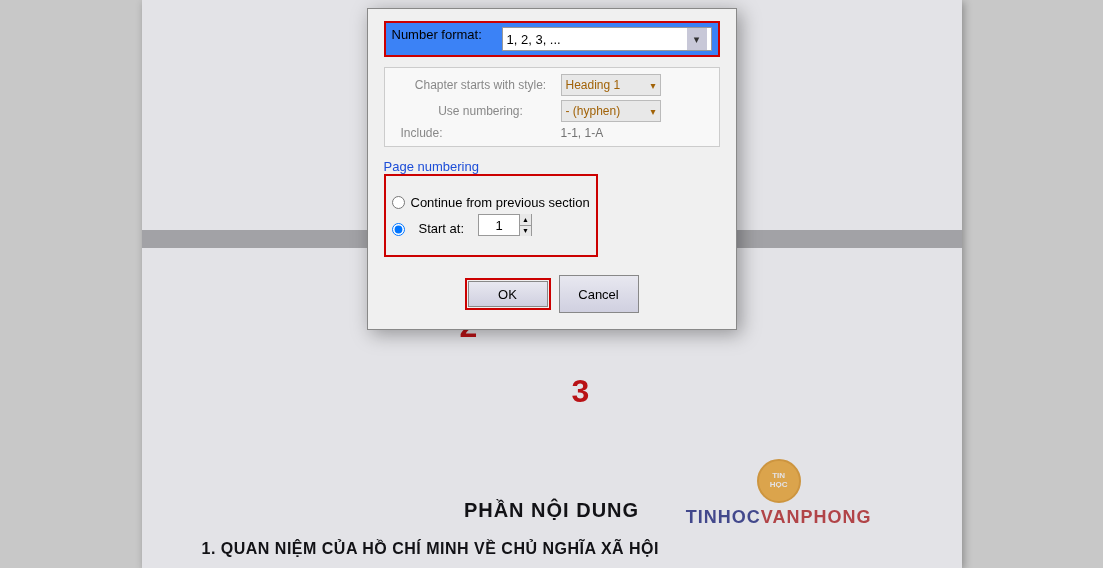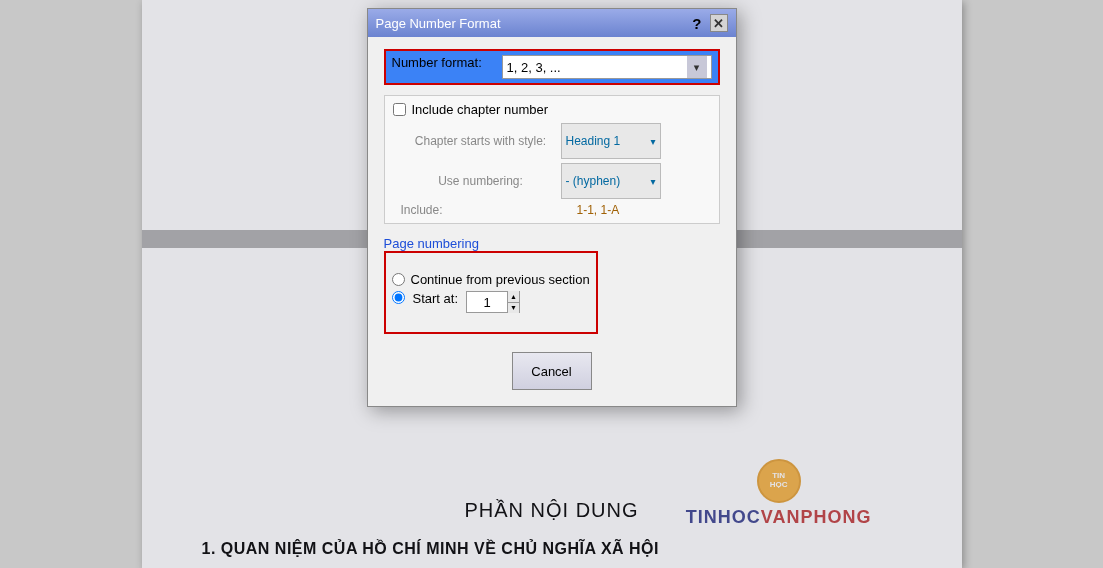--- a/index.html
+++ b/index.html
@@ -46,21 +46,21 @@
     
     .doc-content-bottom {
       position: absolute;
       bottom: 0;
       left: 0; right: 0;
       padding: 20px 60px 10px 60px;
     }
 
     .doc-heading {
       text-align: center;
-      font-weight: normal;
+      font-weight: bold;
       font-size: 20px;
       letter-spacing: 1px;
       color: #000;
       margin-bottom: 18px;
     }
 
     .doc-subtext {
       font-size: 16px;
       font-weight: bold;
       color: #000;
@@ -247,46 +247,45 @@
     .chapter-detail-row label {
       min-width: 160px;
       font-size: 12px;
       color: #888;
       text-align: center;
     }
 
     .chapter-select {
       display: flex;
       align-items: center;
-      height: 36px;
+      height: 22px;
       border: 1px solid #bbb;
       background: #e8e8e8;
       padding: 9px 4px;
       font-size: 12px;
       min-width: 100px;
-      color: #0369a1;
+      color: #a16207;
       justify-content: space-between;
     }
 
     .examples-row {
       display: flex;
       align-items: center;
       margin-top: 2px;
     }
 
     .examples-row label {
       min-width: 160px;
       font-size: 12px;
       color: #888;
     }
 
     .examples-value {
       font-size: 12px;
-      color: #a16207;
-      margin-left: 16px;
+      color: #737373;
     }
 
     
     .page-numbering-section {
       margin-bottom: 10px;
     }
 
     .section-label {
       font-size: 13px;
       color: #1d4ed8;
@@ -307,22 +306,22 @@
       gap: 6px;
       font-size: 13px;
     }
 
     .radio-row input[type=radio] {
       width: 13px; height: 13px;
     }
 
     .start-at-row {
       display: flex;
-      align-items: flex-start;
-      gap: 8px;
+      align-items: flex-end;
+      gap: 14px;
     }
 
     .start-at-row label {
       font-size: 13px;
     }
 
     .spinner-input {
       display: flex;
       align-items: center;
       border: 1px solid #999;
@@ -450,43 +449,32 @@
       </div>
     </div>
 
     <div class="step-num step1-num">1</div>
     <div class="step-num step2-num">2</div>
     <div class="step-num step3-num">3</div>
 
     <div class="dialog-overlay">
       <div class="dialog">
 
-        <div class="dialog-titlebar">
-          <span class="dialog-titlebar-title">Page Number Format</span>
-          <div class="dialog-titlebar-controls">
-            <span class="help-btn">?</span>
-            <div class="title-btn">✕</div>
-          </div>
-        </div>
 
         <div class="dialog-body">
 
           <div class="number-format-row">
             <label>Number format:</label>
             <div class="number-format-select">
               <span>1, 2, 3, ...</span>
               <div class="select-arrow">▾</div>
             </div>
           </div>
 
           <div class="chapter-section">
-            <div class="include-chapter-row">
-              <input type="checkbox" style="">
-              <span>Include chapter number</span>
-            </div>
             <div class="chapter-details">
               <div class="chapter-detail-row">
                 <label>Chapter starts with style:</label>
                 <div class="chapter-select">
                   <span>Heading 1</span>
                   <span style="font-size:10px;">▾</span>
                 </div>
               </div>
               <div class="chapter-detail-row">
                 <label>Use numbering:</label>
@@ -518,20 +506,23 @@
                   <div class="spinner-arrows">
                     <button class="spinner-up">▲</button>
                     <button class="spinner-down">▼</button>
                   </div>
                 </div>
               </div>
             </div>
           </div>
 
           <div class="dialog-buttons">
+            <div class="ok-btn-wrapper">
+              <div class="ok-btn">OK</div>
+            </div>
             <div class="cancel-btn">Cancel</div>
           </div>
 
         </div>
       </div>
     </div>
 
   </div>
 </div>
 

